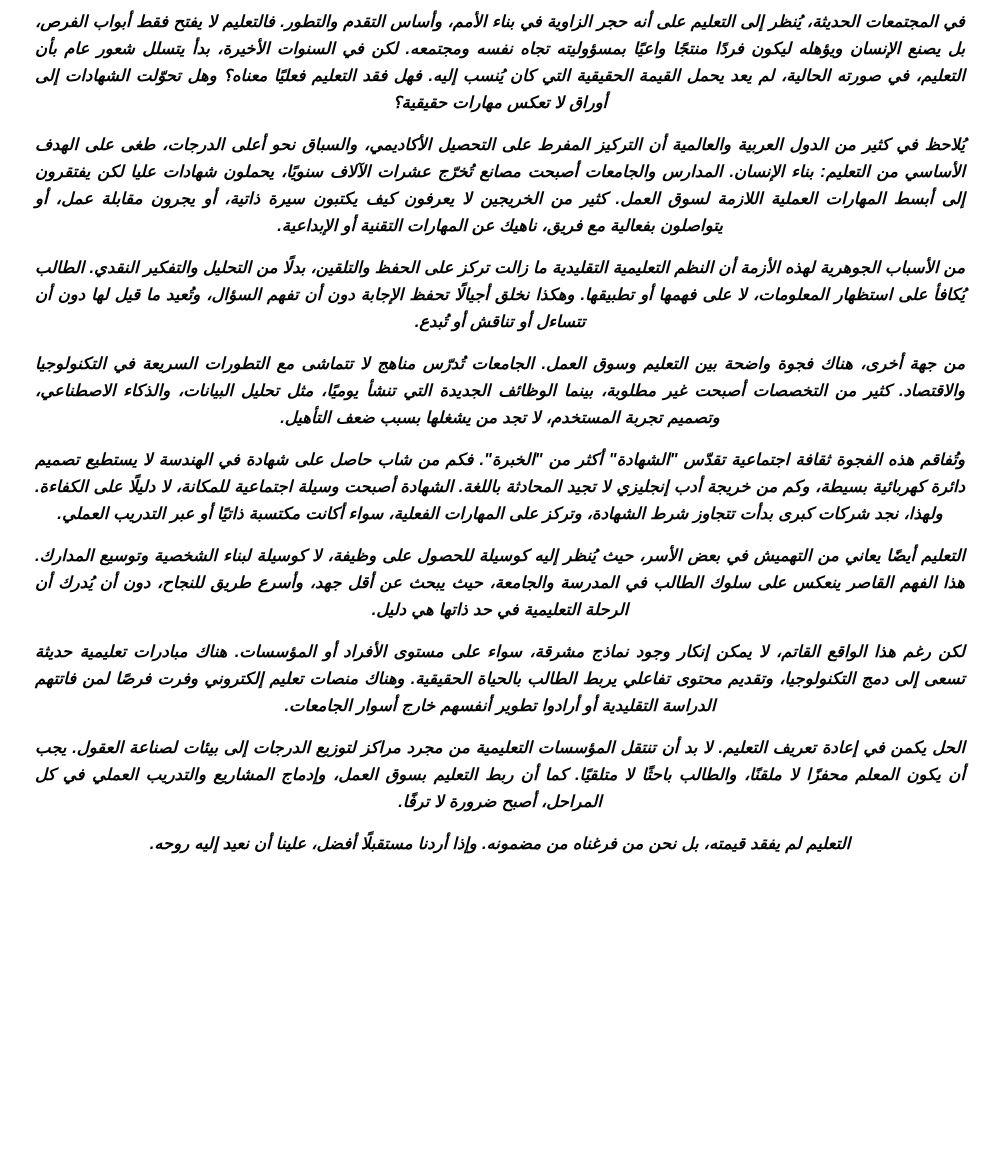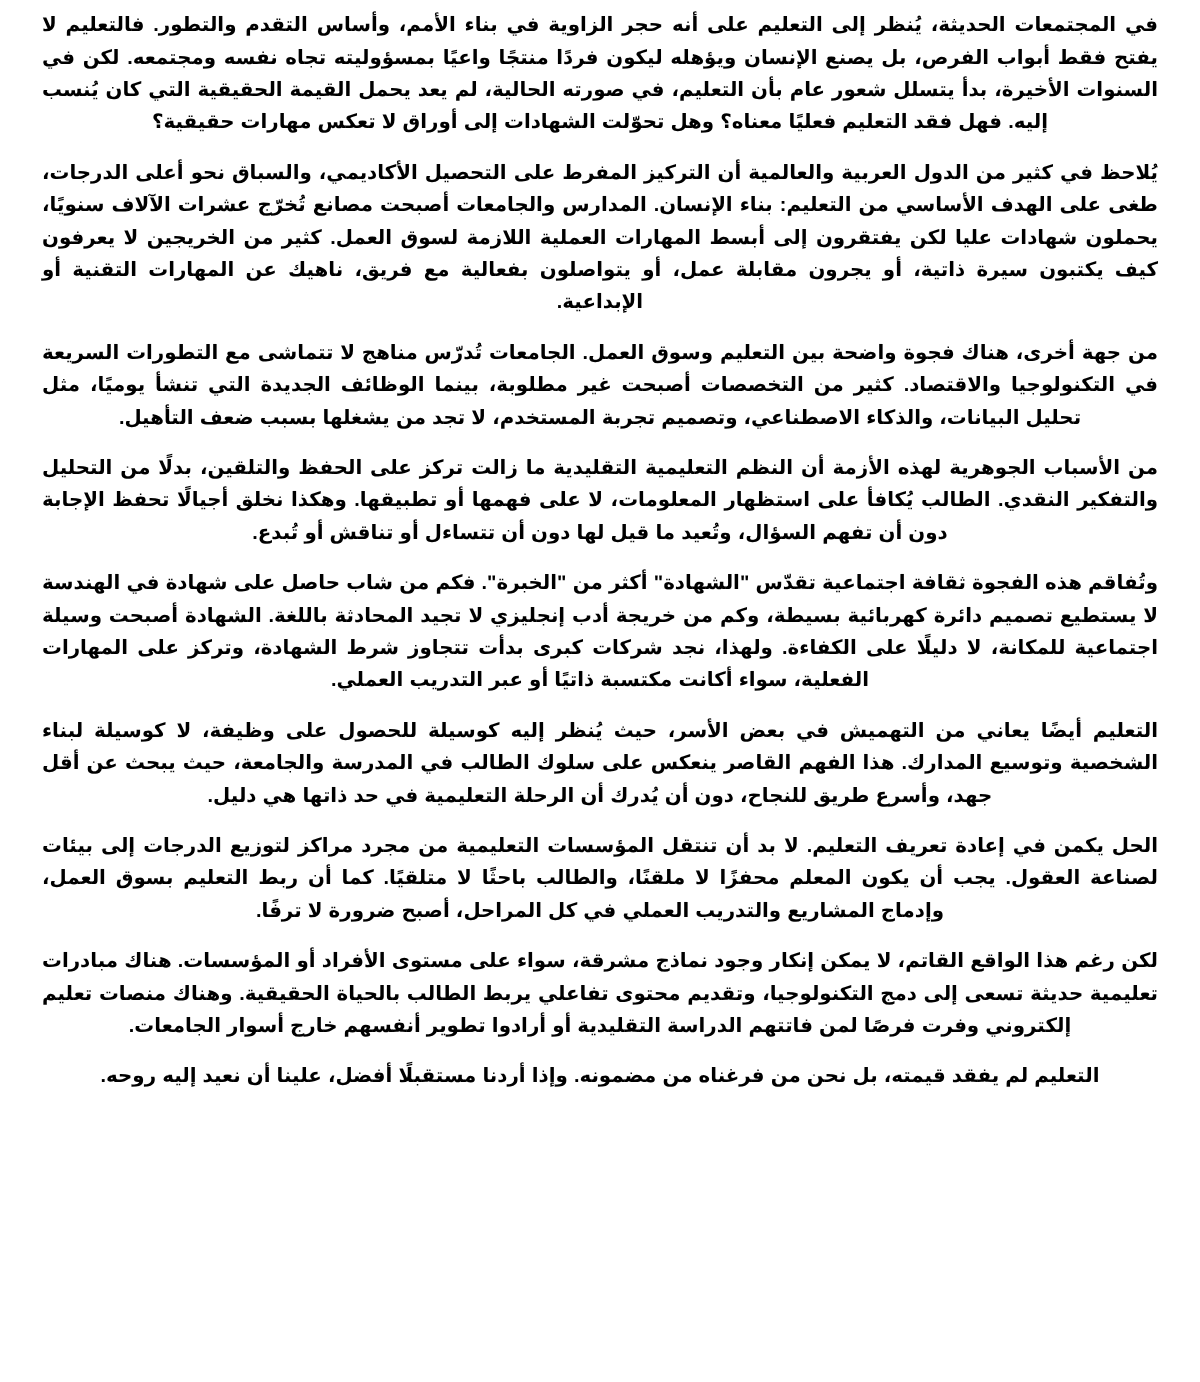--- a/index.html
+++ b/index.html
@@ -39,20 +39,21 @@
 
   .body-text {
     font-family: "Liberation Sans", "DejaVu Sans", sans-serif;
     font-weight: bold;
     font-size: 16.5px;
     line-height: 27px;
     text-align: justify;
     text-align-last: center;
     margin: 0 0 15px 0;
     word-spacing: 0.5px;
+    font-style: italic;
   }
 
   .body-text:last-child {
     margin-bottom: 0;
   }
 
   
   .closing {
     text-align: center;
     text-align-last: center;
@@ -61,28 +62,28 @@
 </head>
 <body>
 
 <div class="page">
 
 
   <p class="body-text">في المجتمعات الحديثة، يُنظر إلى التعليم على أنه حجر الزاوية في بناء الأمم، وأساس التقدم والتطور. فالتعليم لا يفتح فقط أبواب الفرص، بل يصنع الإنسان ويؤهله ليكون فردًا منتجًا واعيًا بمسؤوليته تجاه نفسه ومجتمعه. لكن في السنوات الأخيرة، بدأ يتسلل شعور عام بأن التعليم، في صورته الحالية، لم يعد يحمل القيمة الحقيقية التي كان يُنسب إليه. فهل فقد التعليم فعليًا معناه؟ وهل تحوّلت الشهادات إلى أوراق لا تعكس مهارات حقيقية؟</p>
 
   <p class="body-text">يُلاحظ في كثير من الدول العربية والعالمية أن التركيز المفرط على التحصيل الأكاديمي، والسباق نحو أعلى الدرجات، طغى على الهدف الأساسي من التعليم: بناء الإنسان. المدارس والجامعات أصبحت مصانع تُخرّج عشرات الآلاف سنويًا، يحملون شهادات عليا لكن يفتقرون إلى أبسط المهارات العملية اللازمة لسوق العمل. كثير من الخريجين لا يعرفون كيف يكتبون سيرة ذاتية، أو يجرون مقابلة عمل، أو يتواصلون بفعالية مع فريق، ناهيك عن المهارات التقنية أو الإبداعية.</p>
 
+  <p class="body-text">من الأسباب الجوهرية لهذه الأزمة أن النظم التعليمية التقليدية ما زالت تركز على الحفظ والتلقين، بدلًا من التحليل والتفكير النقدي. الطالب يُكافأ على استظهار المعلومات، لا على فهمها أو تطبيقها. وهكذا نخلق أجيالًا تحفظ الإجابة دون أن تفهم السؤال، وتُعيد ما قيل لها دون أن تتساءل أو تناقش أو تُبدع.</p>
+
   <p class="body-text">من جهة أخرى، هناك فجوة واضحة بين التعليم وسوق العمل. الجامعات تُدرّس مناهج لا تتماشى مع التطورات السريعة في التكنولوجيا والاقتصاد. كثير من التخصصات أصبحت غير مطلوبة، بينما الوظائف الجديدة التي تنشأ يوميًا، مثل تحليل البيانات، والذكاء الاصطناعي، وتصميم تجربة المستخدم، لا تجد من يشغلها بسبب ضعف التأهيل.</p>
-
-  <p class="body-text">من الأسباب الجوهرية لهذه الأزمة أن النظم التعليمية التقليدية ما زالت تركز على الحفظ والتلقين، بدلًا من التحليل والتفكير النقدي. الطالب يُكافأ على استظهار المعلومات، لا على فهمها أو تطبيقها. وهكذا نخلق أجيالًا تحفظ الإجابة دون أن تفهم السؤال، وتُعيد ما قيل لها دون أن تتساءل أو تناقش أو تُبدع.</p>
 
   <p class="body-text">وتُفاقم هذه الفجوة ثقافة اجتماعية تقدّس "الشهادة" أكثر من "الخبرة". فكم من شاب حاصل على شهادة في الهندسة لا يستطيع تصميم دائرة كهربائية بسيطة، وكم من خريجة أدب إنجليزي لا تجيد المحادثة باللغة. الشهادة أصبحت وسيلة اجتماعية للمكانة، لا دليلًا على الكفاءة. ولهذا، نجد شركات كبرى بدأت تتجاوز شرط الشهادة، وتركز على المهارات الفعلية، سواء أكانت مكتسبة ذاتيًا أو عبر التدريب العملي.</p>
 
   <p class="body-text">التعليم أيضًا يعاني من التهميش في بعض الأسر، حيث يُنظر إليه كوسيلة للحصول على وظيفة، لا كوسيلة لبناء الشخصية وتوسيع المدارك. هذا الفهم القاصر ينعكس على سلوك الطالب في المدرسة والجامعة، حيث يبحث عن أقل جهد، وأسرع طريق للنجاح، دون أن يُدرك أن الرحلة التعليمية في حد ذاتها هي دليل.</p>
 
+  <p class="body-text">لكن رغم هذا الواقع القاتم، لا يمكن إنكار وجود نماذج مشرقة، سواء على مستوى الأفراد أو المؤسسات. هناك مبادرات تعليمية حديثة تسعى إلى دمج التكنولوجيا، وتقديم محتوى تفاعلي يربط الطالب بالحياة الحقيقية. وهناك منصات تعليم إلكتروني وفرت فرصًا لمن فاتتهم الدراسة التقليدية أو أرادوا تطوير أنفسهم خارج أسوار الجامعات.</p>
+
   <p class="body-text">الحل يكمن في إعادة تعريف التعليم. لا بد أن تنتقل المؤسسات التعليمية من مجرد مراكز لتوزيع الدرجات إلى بيئات لصناعة العقول. يجب أن يكون المعلم محفزًا لا ملقنًا، والطالب باحثًا لا متلقيًا. كما أن ربط التعليم بسوق العمل، وإدماج المشاريع والتدريب العملي في كل المراحل، أصبح ضرورة لا ترفًا.</p>
-
-  <p class="body-text">لكن رغم هذا الواقع القاتم، لا يمكن إنكار وجود نماذج مشرقة، سواء على مستوى الأفراد أو المؤسسات. هناك مبادرات تعليمية حديثة تسعى إلى دمج التكنولوجيا، وتقديم محتوى تفاعلي يربط الطالب بالحياة الحقيقية. وهناك منصات تعليم إلكتروني وفرت فرصًا لمن فاتتهم الدراسة التقليدية أو أرادوا تطوير أنفسهم خارج أسوار الجامعات.</p>
 
 
   <p class="body-text closing">التعليم لم يفقد قيمته، بل نحن من فرغناه من مضمونه. وإذا أردنا مستقبلًا أفضل، علينا أن نعيد إليه روحه.</p>
 
 </div>
 
 </body></html>

